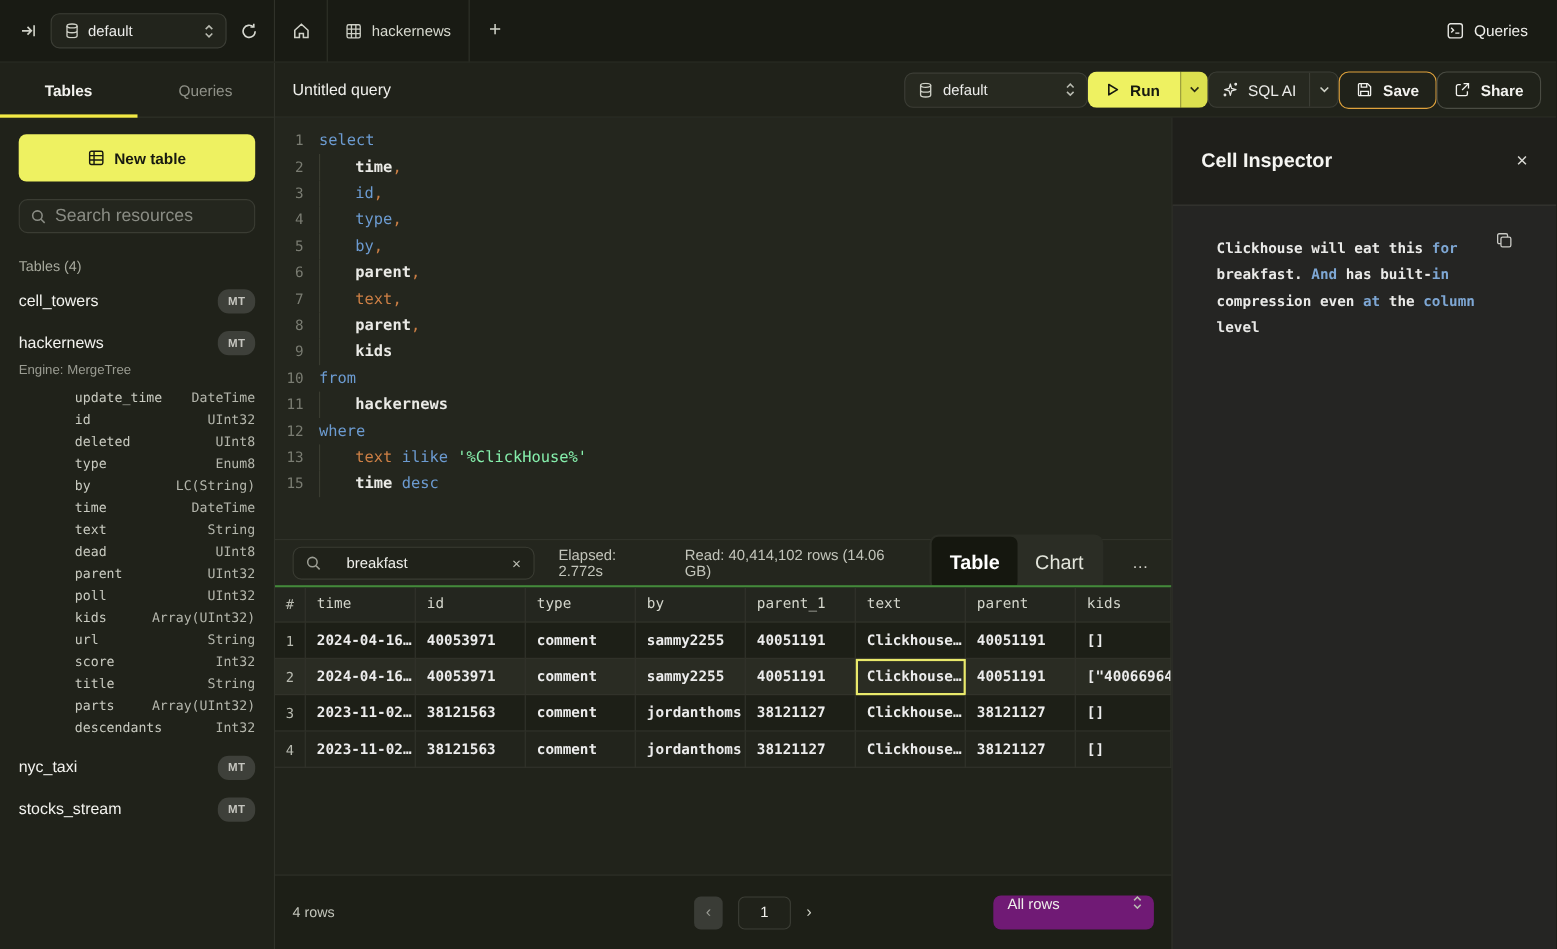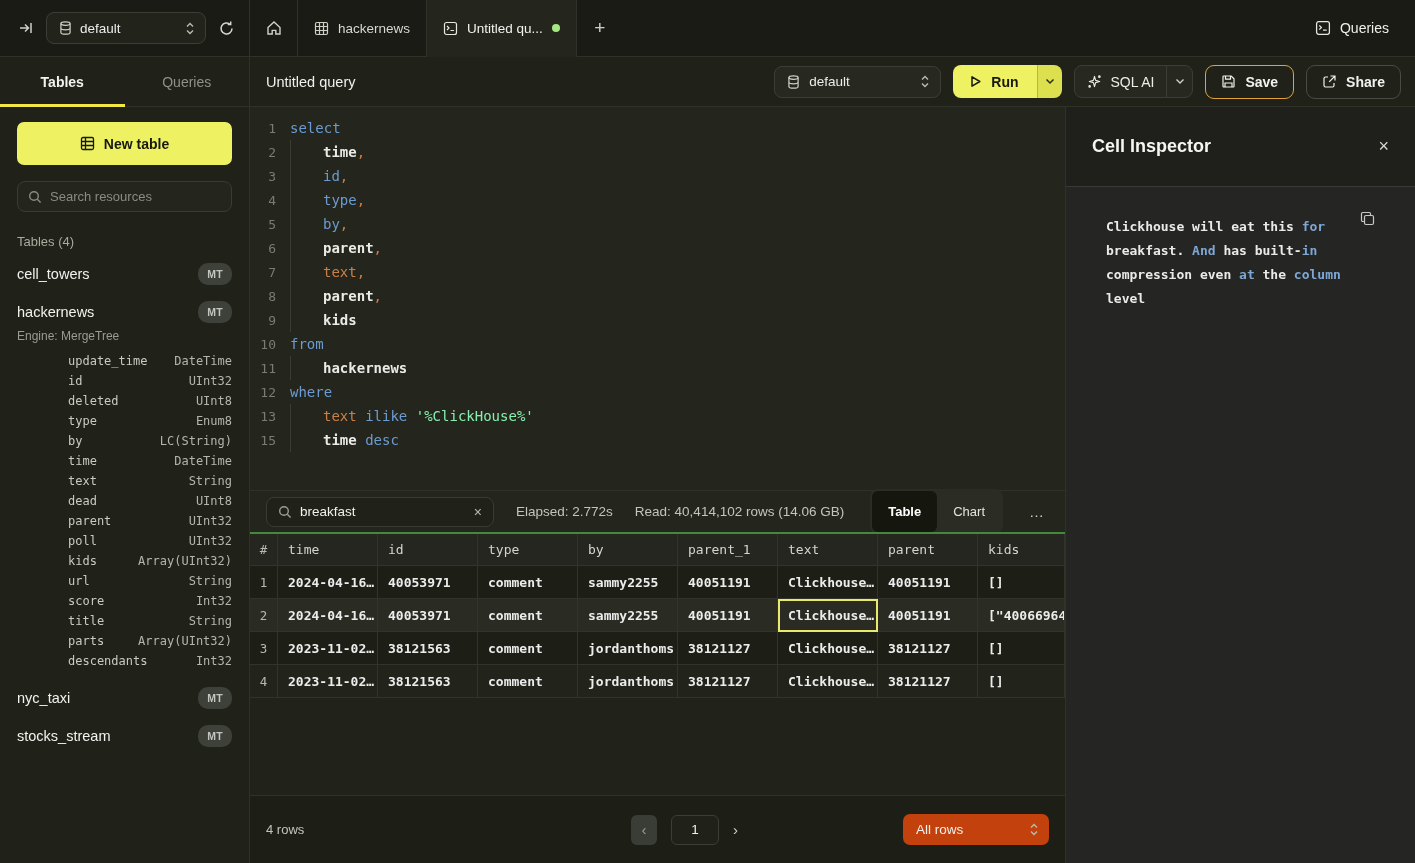--- a/index.html
+++ b/index.html
@@ -20,21 +20,21 @@
   .tab.active { background:#24261e; color:#f2f2ee; margin-bottom:-1px; border-bottom:1px solid #24261e; }
   .tab .dot { width:8px; height:8px; border-radius:50%; background:#a5e784; }
   .tab-plus { width:46px; display:flex; align-items:center; justify-content:center; color:#cfd1c7; font-size:19px; cursor:pointer; }
   .topbar-right { display:flex; align-items:center; padding:0 26px; }
   .queries-btn { display:flex; align-items:center; gap:9px; color:#efefeb; font-size:14px; background:none; border:none; cursor:pointer; }
 
   
   .below-top { display:flex; height:806px; }
   .sidebar { width:250px; background:#20221a; border-right:1px solid #30322a; display:flex; flex-direction:column; }
   .right-area { width:1165px; display:flex; flex-direction:column; }
-  .main-header { height:50px; background:#20221a; border-bottom:1px solid #30322a; display:flex; align-items:center; padding:0 14px 0 16px; gap:12px; }
+  .main-header { height:50px; background:#20221a; border-bottom:1px solid #30322a; display:flex; align-items:center; padding:0 14px 0 16px; }
   .doc-title { font-size:14.5px; color:#f0f0ec; flex:1; }
   .hdr-select { display:flex; align-items:center; gap:9px; height:32px; width:167px; padding:0 10px 0 12px;
     background:#272920; border:1px solid #3c3e36; border-radius:8px; font-size:13.5px; }
   .hdr-select .lbl { flex:1; }
   .run-btn { display:flex; align-items:stretch; height:33px; border-radius:8px; overflow:hidden; cursor:pointer; }
   .run-main { display:flex; align-items:center; gap:9px; padding:0 18px 0 16px; background:#eef161; color:#171910; font-size:14px; font-weight:700; }
   .run-caret { width:25px; display:flex; align-items:center; justify-content:center; background:#dce04f; color:#2a2c14; border-left:1px solid rgba(0,0,0,.18); }
   .sqlai-btn { display:flex; align-items:stretch; height:33px; background:#272920; border:1px solid #3c3e36; border-radius:8px; overflow:hidden; cursor:pointer; color:#ececea; }
   .sqlai-main { display:flex; align-items:center; gap:9px; padding:0 12px; font-size:14px; }
   .sqlai-caret { width:26px; display:flex; align-items:center; justify-content:center; border-left:1px solid #3c3e36; color:#cfd1c7; }
@@ -46,21 +46,21 @@
   
   .side-tabs { height:50px; display:flex; border-bottom:1px solid #30322a; }
   .side-tab { flex:1; display:flex; align-items:center; justify-content:center; font-size:14px; color:#8f9188; cursor:pointer; position:relative; }
   .side-tab.active { color:#f2f2ee; font-weight:600; }
   .side-tab.active::after { content:""; position:absolute; left:0; right:0; bottom:-1px; height:3px; background:#f2e945; }
   .side-body { flex:1; padding:15px 17px; overflow:hidden; }
   .new-table-btn { width:100%; height:43px; background:#eef161; color:#171910; border:none; border-radius:7px;
     font-size:14px; font-weight:600; display:flex; align-items:center; justify-content:center; gap:9px; cursor:pointer; }
   .side-search { margin-top:16px; height:31px; display:flex; align-items:center; gap:8px; padding:0 10px;
     background:#24261e; border:1px solid #3a3c33; border-radius:8px; }
-  .side-search input { background:none; border:none; outline:none; color:#ececea; font-size:13px; width:100%; font-family:inherit; }
+  .side-search input { background:none; border:none; outline:none; color:#ececea; font-size:16px; width:100%; font-family:inherit; }
   .side-search input::placeholder { color:#8a8c84; }
   .section-label { margin:22px 0 6px 0; font-size:13px; color:#a8aa9e; }
   .tbl-row { display:flex; align-items:center; justify-content:space-between; padding:8px 0; cursor:pointer; }
   .tbl-name { font-size:14.5px; color:#f2f2ee; font-weight:500; }
   .badge { background:#3e403a; color:#c5c5bf; font-size:10.5px; font-weight:700; padding:5px 9px; border-radius:10px; letter-spacing:.3px; }
   .engine-line { font-size:12px; color:#9a9c92; margin:-2px 0 8px 0; }
   .schema-list { margin:2px 0 8px 0; }
   .schema-row { display:flex; justify-content:space-between; padding:0 0 0 15px; height:20px; align-items:center; cursor:pointer; }
   .schema-row .col-name { font-family:"DejaVu Sans Mono", monospace; font-size:12px; color:#c9cbc1;margin-left:36px; }
   .schema-row .col-type { font-family:"DejaVu Sans Mono", monospace; font-size:12px; color:#b4b6ac; }
@@ -72,27 +72,27 @@
   .code-line .ln { width:26px; text-align:right; color:#7a7c72; font-size:13px; flex:none; margin-right:14px; }
   .code-line .indent { width:33px; height:100%; border-left:1px solid #3a3c31; flex:none; }
   .tok-kw { color:#6c9bd1; }
   .tok-id { color:#eaeae6; font-weight:700; }
   .tok-or { color:#cc7f45; }
   .tok-str { color:#86efac; }
   .tok-pl { color:#eaeae6; white-space:pre; }
 
   
   .res-toolbar { height:42px; border-top:1px solid #30322a; display:flex; align-items:center; padding:0 16px; gap:22px; }
-  .res-search { width:228px; height:30px; display:flex; align-items:center; gap:8px; padding:0 11px;
+  .res-search { width:228px; height:30px; display:flex; align-items:center; gap:23px; padding:0 11px;
     background:#20221a; border:1px solid #3a3c33; border-radius:8px; }
   .res-search input { background:none; border:none; outline:none; color:#f0f0ec; font-size:13.5px; width:100%; font-family:inherit; }
   .res-search .clear { margin-left:auto; color:#b9bbb1; font-size:14px; cursor:pointer; }
   .stat { font-size:13.5px; color:#c3c5bb; }
   .seg { margin-left:auto; display:flex; background:#2b2d25; border-radius:8px; padding:2px; }
-  .seg-item { padding:13px 16px; font-size:13px; color:#e3e5db; border-radius:6px; cursor:pointer; }
+  .seg-item { padding:13px 16px; font-size:18px; color:#e3e5db; border-radius:6px; cursor:pointer; }
   .seg-item.active { background:#15170f; color:#ffffff; font-weight:600; }
   .more-btn { color:#cfcfc7; font-size:15px; letter-spacing:1px; padding:0 4px; cursor:pointer; background:none; border:none; }
 
   
   .grid-wrap { height:263px; border-top:2px solid #44893b; background:#21231b; overflow:hidden; }
   .grid-row { display:grid; grid-template-columns:28px 100px 100px 100px 100px 100px 100px 100px 1fr;
     font-family:"DejaVu Sans Mono", monospace; }
   .grid-row > div { border-right:1px solid #32342c; border-bottom:1px solid #32342c; display:flex; align-items:center;
     padding:0 10px; overflow:hidden; white-space:nowrap; }
   .grid-head { height:32px; background:#24261f; }
@@ -105,22 +105,22 @@
   .grid-data > .sel-cell { outline:2px solid #e9e96b; outline-offset:-2px; }
 
   
   .res-footer { height:68px; border-top:1px solid #30322a; background:#1d1f17; display:flex; align-items:center; padding:0 16px; }
   .rows-label { font-size:13px; color:#c3c5bb; width:200px; }
   .pager { flex:1; display:flex; align-items:center; justify-content:center; gap:14px; }
   .pg-prev { width:26px; height:30px; background:#3a3c36; border:none; border-radius:6px; color:#9a9c94; font-size:15px; cursor:pointer; }
   .pg-num { width:48px; height:30px; background:#20221a; border:1px solid #3c3e36; border-radius:6px; color:#f0f0ec;
     text-align:center; font-size:13.5px; font-family:inherit; }
   .pg-next { background:none; border:none; color:#cfd1c7; font-size:15px; cursor:pointer; }
-  .rows-select { width:146px; height:31px; background:#c2410c; border:none; border-radius:7px; color:#f0f0ec;
-    display:flex; align-items:center; padding:0 10px 0 13px; font-size:13.5px; cursor:pointer; }
+  .rows-select { width:146px; height:31px; background:#701a75; border:none; border-radius:7px; color:#f0f0ec;
+    display:flex; align-items:flex-start; padding:0 10px 0 13px; font-size:13.5px; cursor:pointer; }
   .rows-select .lbl { flex:1; }
 
   
   .inspector { width:350px; background:#252523; border-left:1px solid #30322a; display:flex; flex-direction:column; }
   .insp-header { height:80px; background:#1f1f1b; border-bottom:1px solid #3a3a36; display:flex; align-items:center; padding:0 26px; }
   .insp-title { font-size:18px; font-weight:700; color:#f5f5f2; flex:1; }
   .insp-close { background:none; border:none; color:#d9d9d4; font-size:18px; cursor:pointer; }
   .insp-body { position:relative; padding:28px 44px 0 40px; }
   .insp-text { font-family:"DejaVu Sans Mono", monospace; font-size:13px; font-weight:700; line-height:24px; color:#eaeae8; }
   .insp-text .k { color:#7ea7d4; }
@@ -169,30 +169,20 @@
     </div>
     <div class="tab">
       <span>
         <svg width="15" height="15" viewBox="0 0 15 15" fill="none" stroke="#cfd1c7" stroke-width="1.2">
             <rect x="1.5" y="1.5" width="12" height="12" rx="1.5"></rect>
             <path d="M1.5 5.5h12M1.5 9.5h12M5.5 1.5v12M9.5 1.5v12"></path>
           </svg>
       </span>
       <span>hackernews</span>
     </div>
-    <div class="tab active">
-      <span>
-        <svg width="15" height="15" viewBox="0 0 15 15" fill="none" stroke="#e6e6e2" stroke-width="1.2">
-            <rect x="1.5" y="1.5" width="12" height="12" rx="2"></rect>
-            <path d="M4 5l2 2-2 2M7.5 9.5H11"></path>
-          </svg>
-      </span>
-      <span>Untitled qu...</span>
-      <span class="dot"></span>
-    </div>
     <div class="tab-plus">+</div>
   </div>
   <div class="topbar-right">
     <button class="queries-btn">
       <span>
         <svg width="16" height="16" viewBox="0 0 15 15" fill="none" stroke="#e6e6e2" stroke-width="1.2">
             <rect x="1.5" y="1.5" width="12" height="12" rx="2"></rect>
             <path d="M4 5l2 2-2 2M7.5 9.5H11"></path>
           </svg>
       </span>

